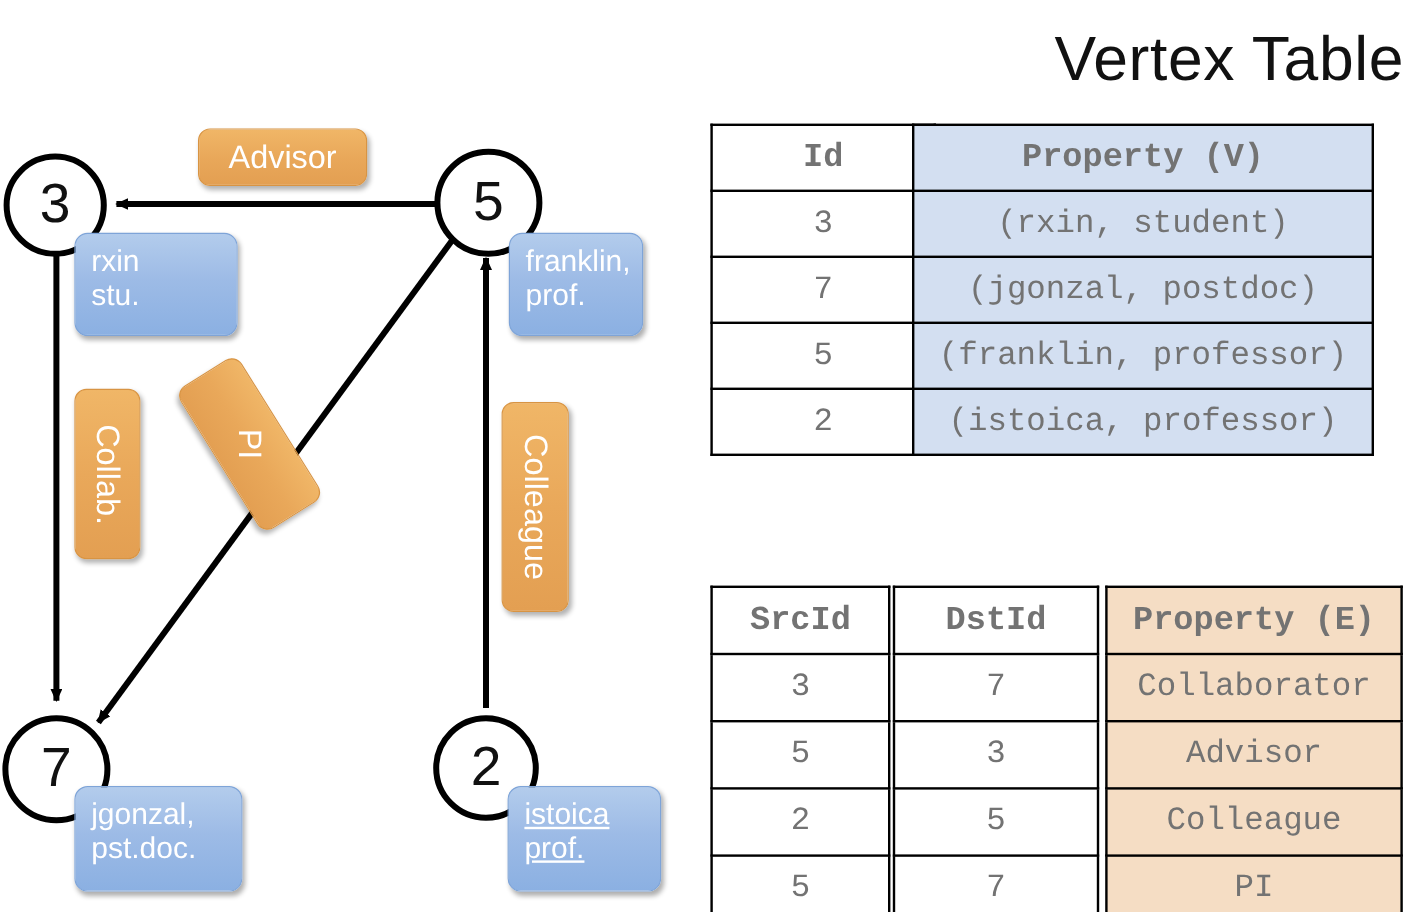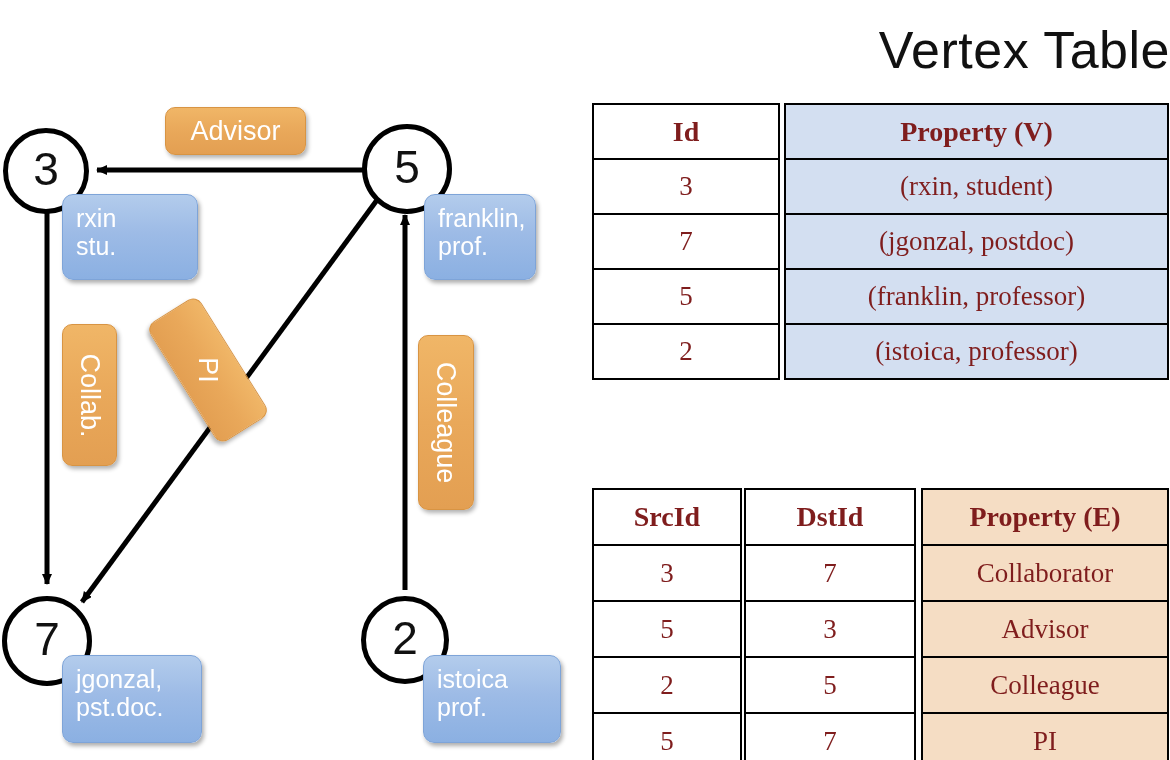--- a/index.html
+++ b/index.html
@@ -40,29 +40,29 @@
           border:1px solid #d89443;
           box-shadow:2px 3px 4px rgba(0,0,0,0.3);
           color:#ffffff;font-size:27px;font-weight:300;
           display:flex;align-items:center;justify-content:center;}
   .elabel.vert span{transform:rotate(90deg);white-space:nowrap;display:block;}
   .elabel.rot span{white-space:nowrap;display:block;}
 
   
   .tbl{position:absolute;border-collapse:collapse;table-layout:fixed;}
   .tbl td{border:2px solid #000;text-align:center;font-weight:300;
-          font-size:27px;color:#7f1d1d;font-family:Liberation Serif, serif;
+          font-size:27px;color:#737373;font-family:Liberation Mono, monospace;
           padding:0;height:46px;}
   .tbl td.hd{font-weight:bold;font-size:28px;}
   .blue-cell{background:#d3dff1;}
   .peach-cell{background:#f5ddc4;}
   .white-cell{background:#ffffff;}
 
   #vertex-id-table{left:592px;top:103px;width:188px;}
-  #vertex-prop-table{left:784px;top:103px;width:385px;}
+  #vertex-prop-table{left:760px;top:103px;width:385px;}
   #edge-src-table{left:592px;top:488px;width:150px;}
   #edge-dst-table{left:744px;top:488px;width:172px;}
   #edge-prop-table{left:921px;top:488px;width:248px;}
   #edge-src-table td,#edge-dst-table td,#edge-prop-table td{height:54px;}
   #vertex-id-table td,#vertex-prop-table td{height:53px;}
 </style>
 </head>
 <body>
 
 <div class="root">
@@ -113,21 +113,21 @@
       <div>stu.</div>
     </div>
     <div class="prop-box" style="left:424px;top:104px;width:112px;height:86px;">
       <div>franklin,</div>
       <div>prof.</div>
     </div>
     <div class="prop-box" style="left:62px;top:565px;width:140px;height:88px;">
       <div>jgonzal,</div>
       <div>pst.doc.</div>
     </div>
-    <div class="prop-box" style="left:423px;top:565px;width:138px;height:88px;">
+    <div class="prop-box" style="left:423px;top:565px;width:128px;height:88px;text-decoration:underline;">
       <div>istoica</div>
       <div>prof.</div>
     </div>
 
     <div class="elabel" style="left:165px;top:17px;width:141px;height:48px;">
       <span>Advisor</span>
     </div>
 
     <div class="elabel vert" style="left:62px;top:234px;width:55px;height:142px;">
       <span>Collab.</span>

